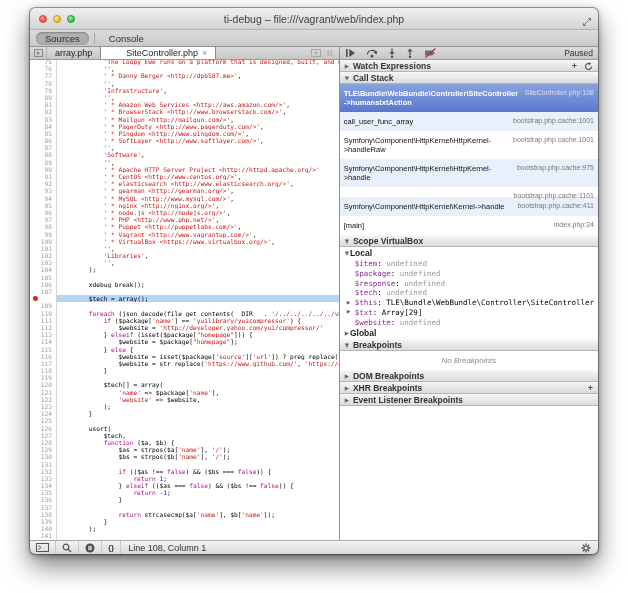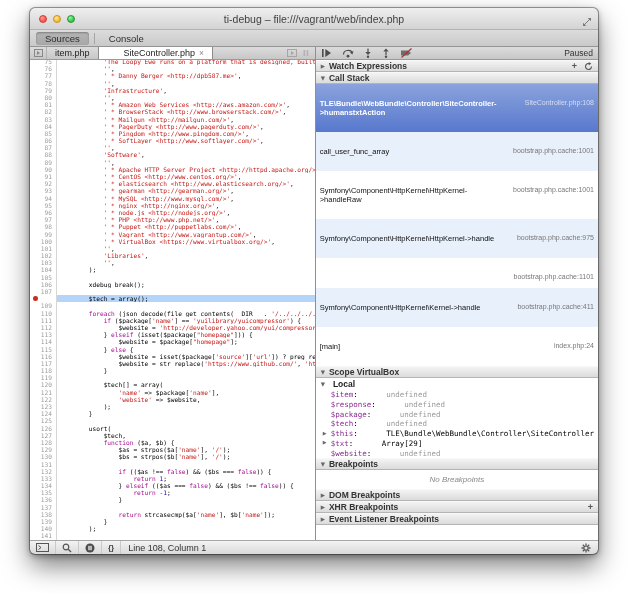--- a/index.html
+++ b/index.html
@@ -20,21 +20,21 @@
   .light.red { background:radial-gradient(circle at 35% 30%, #ff9d96,#f55a51 60%); border:0.5px solid #ce3a34; }
   .light.yellow { background:radial-gradient(circle at 35% 30%, #ffe9a8,#f8bd32 60%); border:0.5px solid #c69020; }
   .light.green { background:radial-gradient(circle at 35% 30%, #a5efaa,#37c84e 60%); border:0.5px solid #24982f; }
   .title { font-size:10.5px; color:#3f3f3f; }
   .fsicon { position:absolute; right:6px; top:5px; }
 
   
   .toolbar { flex:0 0 17px; background:linear-gradient(#dcdcdc,#c9c9c9);
     border-bottom:1px solid #949494; display:flex; align-items:center; padding:0 6px; }
   .tbtab { font-size:9.5px; color:#2e2e2e; padding:1px 9px; border-radius:3px; }
-  .tbtab.active { background:rgba(0,0,0,.17); box-shadow:inset 0 1px 2px rgba(0,0,0,.3); }
+  .tbtab.active { background:rgba(0,0,0,.17); box-shadow:inset 0 1px 2px rgba(0,0,0,.3);border-radius:6px; }
   .tbsep { width:1px; height:11px; background:#a5a5a5; margin:0 5px; }
 
   
   .mainrow { flex:1; display:flex; min-height:0; }
   .editorcol { flex:1; display:flex; flex-direction:column; min-width:0; }
 
   .tabrow { flex:0 0 13px; background:linear-gradient(#dcdcdc,#c7c7c7);
     border-bottom:1px solid #9a9a9a; display:flex; align-items:stretch;
     font-size:9px; color:#222; }
   .navbtn { width:17px; border-right:1px solid #b3b3b3; display:flex; align-items:center; justify-content:center; }
@@ -69,35 +69,35 @@
   .paused { margin-left:auto; font-size:8.5px; color:#333; }
   .panes { flex:1; overflow:hidden; background:#fff; }
   .sechead { height:12px; background:linear-gradient(#f3f3f3,#dbdbdb);
     border-bottom:1px solid #b4b4b4; border-top:1px solid #f8f8f8;
     display:flex; align-items:center; padding:0 5px; gap:4px;
     font-weight:bold; font-size:8.5px; color:#333; }
   .tri { font-size:5.5px; color:#676767; font-family:"DejaVu Sans",sans-serif; }
   .hbtns { margin-left:auto; display:flex; align-items:center; gap:7px; color:#555; }
   .plus { font-size:9px; line-height:9px; color:#555; }
 
-  .frame { padding:15px 4px; font-size:7.5px; line-height:1.2; color:#111;
+  .frame { padding:5px 4px; font-size:7.5px; line-height:1.2; color:#111;
     overflow-wrap:break-word; word-wrap:break-word; }
   .frame.alt { background:#e8f0fb; }
   .frame.sel { background:linear-gradient(#8aa3dd,#5878cd); color:#fff; font-weight:bold; }
   .floc { float:right; margin-left:5px; font-size:7px; color:#777; font-weight:normal; }
   .frame.sel .floc { color:#d7def4; }
 
-  .scopegroup .grouphead { display:flex; align-items:center; gap:8px;
+  .scopegroup .grouphead { display:flex; align-items:center; gap:1px;
     padding:1px 5px; font-weight:bold; font-size:8.5px; color:#222; }
   .varrow { padding:0 4px 0 15px; font:7.5px/1.3 "DejaVu Sans Mono",monospace;
     white-space:nowrap; overflow:hidden; position:relative; }
   .varrow .vtri { position:absolute; left:7px; top:0.5px; font-size:5px; color:#676767;
     font-family:"DejaVu Sans",sans-serif; }
   .vname { color:#8a2a92; }
-  .vval { color:#000;margin-left:24px; }
+  .vval { color:#000; }
   .vval.undef { color:#9a9a9a; }
 
   .bpempty { padding:5px 4px; text-align:center; font-size:8px; font-style:italic; color:#8a8a8a; }
 
   
   .statusbar { flex:0 0 14px; background:linear-gradient(#f3f3f3,#dadada);
     border-top:1px solid #a6a6a6; display:flex; align-items:center;
     font-size:9px; color:#333; }
   .sbcell { height:100%; display:flex; align-items:center; padding:0 6px;
     border-right:1px solid #c9c9c9; }
@@ -137,21 +137,21 @@
 
       <div class="editorcol">
         <div class="tabrow">
           <span class="navbtn">
             <svg width="9" height="8" viewBox="0 0 9 8">
                 <rect x="0.5" y="0.5" width="8" height="7" fill="none" stroke="#888"></rect>
                 <path d="M3 2 L6 4 L3 6 Z" fill="#888"></path>
               </svg>
           </span>
           <span class="ftab">
-            <span>item.php</span>
+            <span>array.php</span>
           </span>
           <span class="ftab active">
             <span>SiteController.php</span>
             <span class="close">×</span>
           </span>
           <span class="tabspacer"></span>
           <span class="minicons">
             <svg width="10" height="8" viewBox="0 0 10 8">
                 <rect x="0.5" y="0.5" width="9" height="7" fill="none" stroke="#a6a6a6"></rect>
                 <path d="M4 2 L7 4 L4 6 Z" fill="#a6a6a6"></path>
@@ -365,26 +365,32 @@
             <span class="tri">▼</span>
             <span>Scope VirtualBox</span>
           </div>
           <div>
               <div class="scopegroup">
                 <div class="grouphead">
                   <span class="tri">▼</span>
                   <span>Local</span>
                 </div>
                 <div class="varrow"><span class="vname">$item</span><span>: </span><span class="vval undef">undefined</span></div>
+                <div class="varrow"><span class="vname">$package</span><span>: </span><span class="vval undef">undefined</span></div>
                 <div class="varrow"><span class="vname">$response</span><span>: </span><span class="vval undef">undefined</span></div>
-                <div class="varrow"><span class="vname">$package</span><span>: </span><span class="vval undef">undefined</span></div>
                 <div class="varrow"><span class="vname">$tech</span><span>: </span><span class="vval undef">undefined</span></div>
                 <div class="varrow"><span class="vtri">▶</span><span class="vname">$this</span><span>: </span><span class="vval">TLE\Bundle\WebBundle\Controller\SiteController</span></div>
                 <div class="varrow"><span class="vtri">▶</span><span class="vname">$txt</span><span>: </span><span class="vval">Array[29]</span></div>
                 <div class="varrow"><span class="vname">$website</span><span>: </span><span class="vval undef">undefined</span></div>
+              </div>
+              <div class="scopegroup">
+                <div class="grouphead">
+                  <span class="tri">▶</span>
+                  <span>Global</span>
+                </div>
               </div>
             </div>
 
           <div class="sechead">
             <span class="tri">▼</span>
             <span>Breakpoints</span>
           </div>
           <div class="bpempty">No Breakpoints</div>
 
           <div class="sechead">

